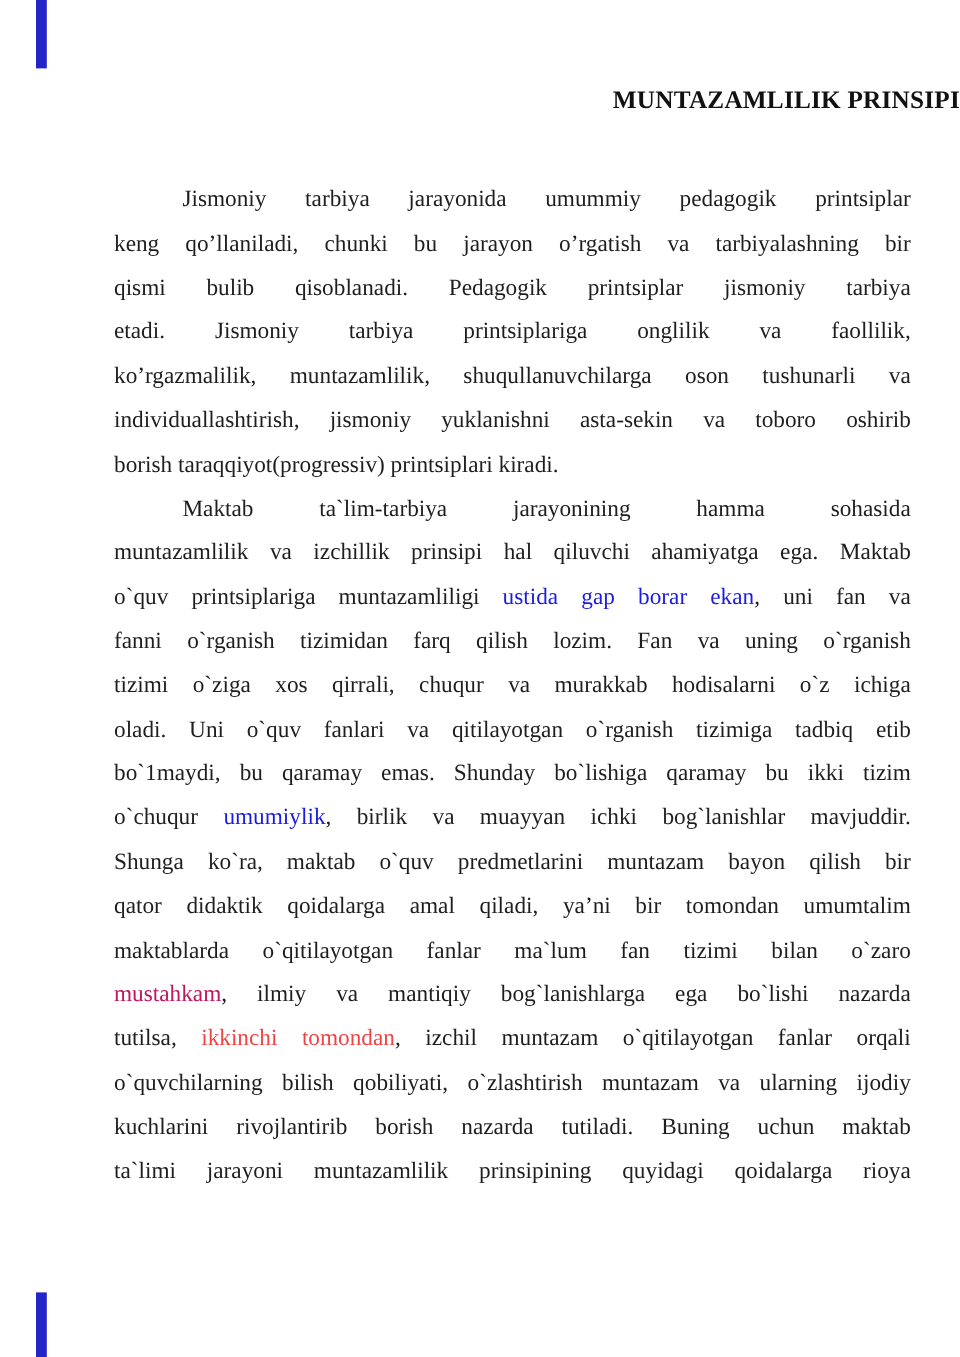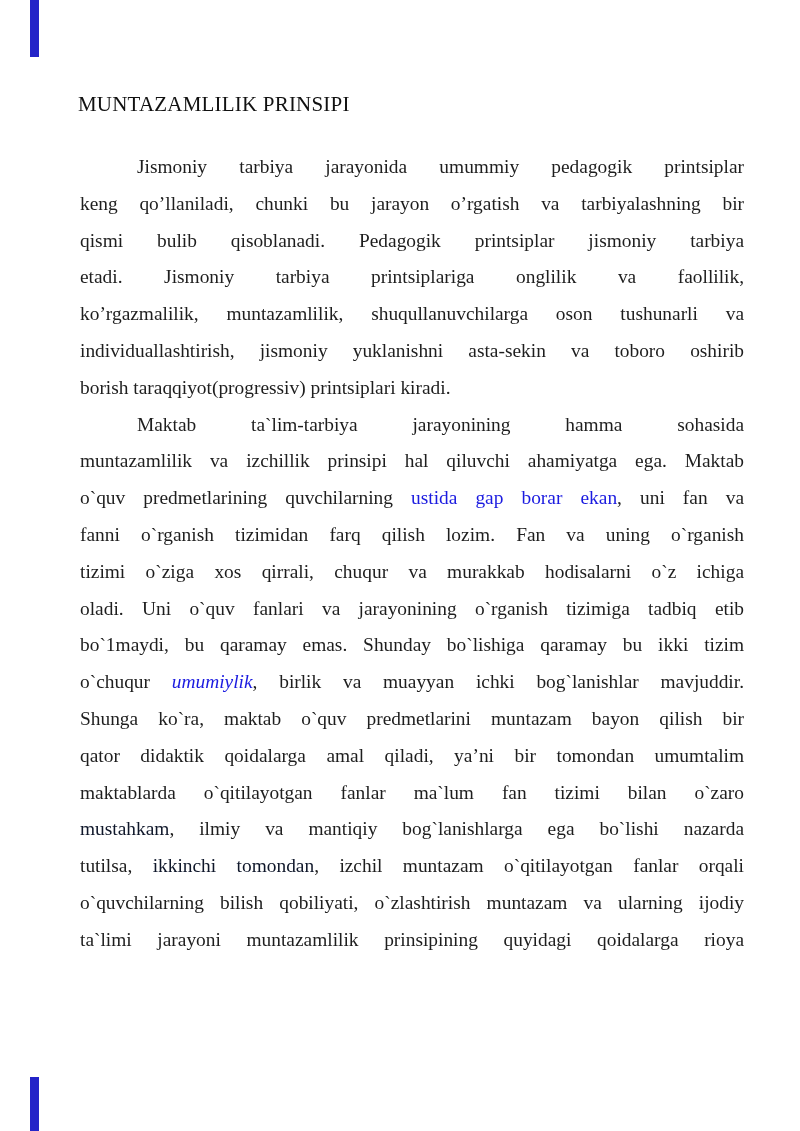--- a/index.html
+++ b/index.html
@@ -15,32 +15,32 @@
   }
   .edge-bar {
     position: absolute;
     left: 30px;
     width: 9px;
     background: #2424c8;
   }
   .edge-bar.top { top: 0; height: 57px; }
   .edge-bar.bottom { bottom: 0; height: 54px; }
   .doc-title {
-    padding-top: 92px;
+    padding-top: 71px;
     padding-left: 78px;
-    text-align: left;
+    text-align: right;
     font-size: 21px;
-    font-weight: 400;
+    font-weight: 700;
     color: #111111;
     letter-spacing: 0.2px;
   }
   .doc-body {
     position: absolute;
     top: 149px;
-    left: 80px;
+    left: 95px;
     width: 664px;
     font-size: 19.4px;
   }
   .line {
     height: 36.8px;
     line-height: 36.8px;
     text-align: justify;
     text-align-last: justify;
     white-space: normal;
   }
@@ -63,28 +63,29 @@
         <div class="line"><span>keng qo’llaniladi, chunki bu jarayon o’rgatish va tarbiyalashning bir</span></div>
         <div class="line"><span>qismi bulib qisoblanadi. Pedagogik printsiplar jismoniy tarbiya</span></div>
         <div class="line"><span>etadi. Jismoniy tarbiya printsiplariga onglilik va faollilik,</span></div>
         <div class="line"><span>ko’rgazmalilik, muntazamlilik, shuqullanuvchilarga oson tushunarli va</span></div>
         <div class="line"><span>individuallashtirish, jismoniy yuklanishni asta-sekin va toboro oshirib</span></div>
         <div class="line align-left"><span>borish taraqqiyot(progressiv) printsiplari kiradi.</span></div>
       </div>
       <div>
         <div class="line indent"><span>Maktab ta`lim-tarbiya jarayonining hamma sohasida</span></div>
         <div class="line"><span>muntazamlilik va izchillik prinsipi hal qiluvchi ahamiyatga ega. Maktab</span></div>
-        <div class="line"><span>o`quv predmetlarining quvchilarning </span><span class="link" style="color: rgb(27, 27, 224);">ustida gap borar ekan</span><span>, uni fan va</span></div>
+        <div class="line"><span>o`quv printsiplariga muntazamliligi </span><span class="link" style="color: rgb(27, 27, 224);">ustida gap borar ekan</span><span>, uni fan va</span></div>
         <div class="line"><span>fanni o`rganish tizimidan farq qilish lozim. Fan va uning o`rganish</span></div>
         <div class="line"><span>tizimi o`ziga xos qirrali, chuqur va murakkab hodisalarni o`z ichiga</span></div>
-        <div class="line"><span>oladi. Uni o`quv fanlari va jarayonining o`rganish tizimiga tadbiq etib</span></div>
+        <div class="line"><span>oladi. Uni o`quv fanlari va qitilayotgan o`rganish tizimiga tadbiq etib</span></div>
         <div class="line"><span>bo`1maydi, bu qaramay emas. Shunday bo`lishiga qaramay bu ikki tizim</span></div>
-        <div class="line"><span>o`chuqur </span><span class="link" style="color: rgb(27, 27, 224); font-style: italic;">umumiylik</span><span>, birlik va muayyan ichki bog`lanishlar mavjuddir.</span></div>
+        <div class="line"><span>o`chuqur </span><span class="link" style="color: rgb(27, 27, 224);">umumiylik</span><span>, birlik va muayyan ichki bog`lanishlar mavjuddir.</span></div>
         <div class="line"><span>Shunga ko`ra, maktab o`quv predmetlarini muntazam bayon qilish bir</span></div>
         <div class="line"><span>qator didaktik qoidalarga amal qiladi, ya’ni bir tomondan umumtalim</span></div>
         <div class="line"><span>maktablarda o`qitilayotgan fanlar ma`lum fan tizimi bilan o`zaro</span></div>
-        <div class="line"><span class="link" style="color: #0f172a;">mustahkam</span><span>, ilmiy va mantiqiy bog`lanishlarga ega bo`lishi nazarda</span></div>
-        <div class="line"><span>tutilsa, </span><span class="link" style="color: #0f172a;">ikkinchi tomondan</span><span>, izchil muntazam o`qitilayotgan fanlar orqali</span></div>
+        <div class="line"><span class="link" style="color: #be185d;">mustahkam</span><span>, ilmiy va mantiqiy bog`lanishlarga ega bo`lishi nazarda</span></div>
+        <div class="line"><span>tutilsa, </span><span class="link" style="color: #ef4444;">ikkinchi tomondan</span><span>, izchil muntazam o`qitilayotgan fanlar orqali</span></div>
         <div class="line"><span>o`quvchilarning bilish qobiliyati, o`zlashtirish muntazam va ularning ijodiy</span></div>
+        <div class="line"><span>kuchlarini rivojlantirib borish nazarda tutiladi. Buning uchun maktab</span></div>
         <div class="line"><span>ta`limi jarayoni muntazamlilik prinsipining quyidagi qoidalarga rioya</span></div>
       </div>
     </div>
 </div>
 
 </body></html>

